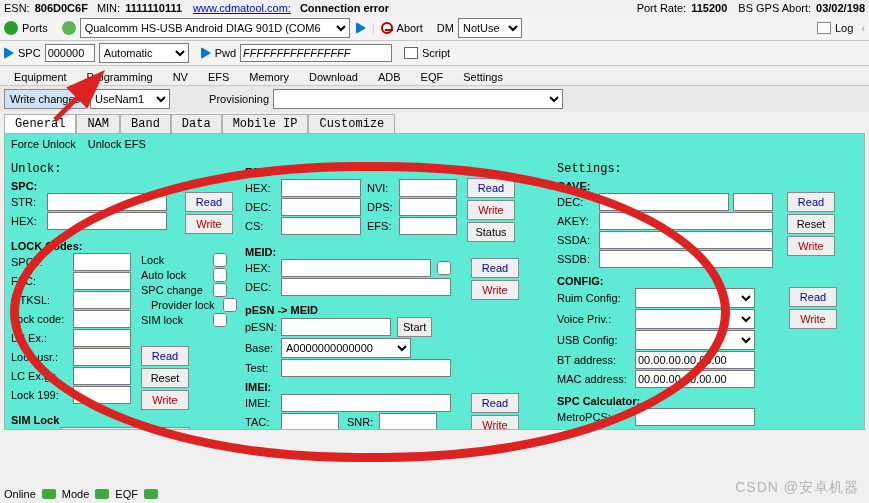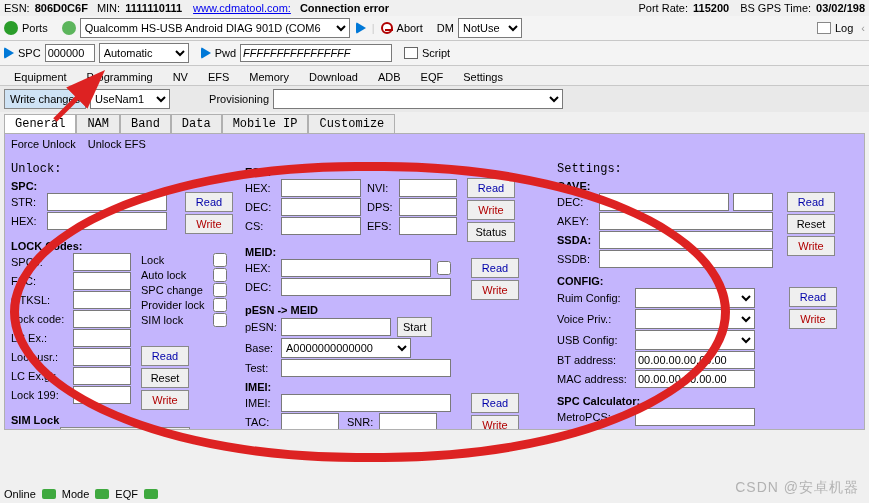--- a/index.html
+++ b/index.html
@@ -19,21 +19,21 @@
   .icon-green { display:inline-block; width:14px; height:14px; background:#2a9d2a; border-radius:50%; }
   .icon-blue-play { display:inline-block; width:0; height:0; border-top:6px solid transparent; border-bottom:6px solid transparent; border-left:10px solid #0078d7; border-radius:2px;}
   .icon-stop { display:inline-block; width:12px;height:12px;background:#fff;border:2px solid #b00000;border-radius:50%;position:relative;}
   .icon-stop::after{content:"";position:absolute;left:2px;top:5px;width:8px;height:2px;background:#b00000;}
   .menubar { display: flex; gap: 0; padding: 3px 4px 0; font-family: "Courier New", monospace; font-size: 12px; border-bottom: 1px solid #c8c8c8; }
   .menubar div { padding: 2px 10px; cursor: default; }
   .underbar { display: flex; align-items:center; gap:4px; padding: 3px 4px; background:#e9e9e9; }
   .tab-strip { display:flex; gap:0; padding: 0 4px; margin-top:2px; }
   .tab-strip .tab { font-family: "Courier New", monospace; font-size:12px; padding: 2px 10px; border:1px solid #b0b0b0; border-bottom:none; background:#ececec; cursor:default; }
   .tab-strip .tab.active { background:#fff; }
-  .content { background:#c4b5fd; border:1px solid #b0b0b0; margin: 0 4px; padding: 4px 6px; height: 297px; position:relative; overflow:hidden;}
+  .content { background:#5eead4; border:1px solid #b0b0b0; margin: 0 4px; padding: 4px 6px; height: 297px; position:relative; overflow:hidden;}
   .section-title { font-family: "Courier New", monospace; font-size:12px; }
   .row { display:flex; align-items:center; gap:2px; margin: 1px 0; }
   .row label { white-space: nowrap; }
   .col-unlock { position:absolute; left:6px;  top:28px; width:228px; }
   .col-serial { position:absolute; left:240px; top:28px; width:302px; }
   .col-settings { position:absolute; left:552px; top:28px; width:300px; }
   .grp-title { font-weight:bold; margin-top:4px; }
   input.small { width:58px; }
   input.mid { width:80px; }
   input.wide { width:120px; }
@@ -54,21 +54,21 @@
 <div class="topbar">
   <span class="lbl">ESN:</span>
   <span class="lbl" style="font-weight:bold;">806D0C6F</span>
   <span class="lbl" style="margin-left:4px;">MIN:</span>
   <span class="lbl" style="font-weight:bold;">1111110111</span>
   <a href="#" style="margin-left:6px;">www.cdmatool.com:</a>
   <span class="lbl" style="font-weight:bold;margin-left:4px;">Connection error</span>
   <span style="flex:1"></span>
   <span class="lbl">Port Rate:</span>
   <span class="lbl" style="font-weight:bold;">115200</span>
-  <span class="lbl" style="margin-left:6px;">BS GPS Time:</span>
+  <span class="lbl" style="margin-left:6px;">BS GPS Abort:</span>
   <span class="lbl" style="font-weight:bold;">03/02/198</span>
 </div>
 
 <div class="toolbar">
   <span class="icon-green"></span>
   <span>Ports</span>
   <span style="width:6px;"></span>
   <span class="icon-green" style="background:#5cb55c;"></span>
   <select style="width:270px;"><option>Qualcomm HS-USB Android DIAG 901D (COM6</option></select>
   <span class="icon-blue-play" style="margin-left:2px;"></span>
@@ -193,21 +193,21 @@
           </div>
         <div class="row">
             <label style="width:70px;">Auto lock</label>
             <input type="checkbox" class="chk" style="">
           </div>
         <div class="row">
             <label style="width:70px;">SPC change</label>
             <input type="checkbox" class="chk" style="">
           </div>
         <div class="row">
-            <label style="width:70px;">Provider lock</label>
+            <label style="width:70px;margin-left:10px;">Provider lock</label>
             <input type="checkbox" class="chk" style="">
           </div>
         <div class="row">
             <label style="width:70px;">SIM lock</label>
             <input type="checkbox" class="chk" style="">
           </div>
         <div style="height:18px;"></div>
         <button class="btn btn-read">Read</button><br>
         <button class="btn btn-reset" style="margin-top:2px;">Reset</button><br>
         <button class="btn btn-write" style="margin-top:2px;">Write</button>
@@ -319,21 +319,21 @@
         <div class="row">
             <label style="width:40px;">DEC:</label>
             <input type="text" style="width: 130px;">
             <input type="text" style="width: 40px; margin-left: 2px;">
           </div>
         <div class="row">
             <label style="width:40px;">AKEY:</label>
             <input type="text" style="width: 174px;">
           </div>
         <div class="row">
-            <label style="width:40px;font-weight:bold;">SSDA:</label>
+            <label style="width:40px;">SSDA:</label>
             <input type="text" style="width: 174px;">
           </div>
         <div class="row">
             <label style="width:40px;">SSDB:</label>
             <input type="text" style="width: 174px;">
           </div>
       </div>
       <div style="margin-left:14px;">
         <button class="btn btn-read">Read</button><br>
         <button class="btn btn-reset" style="margin-top:2px;">Reset</button><br>

